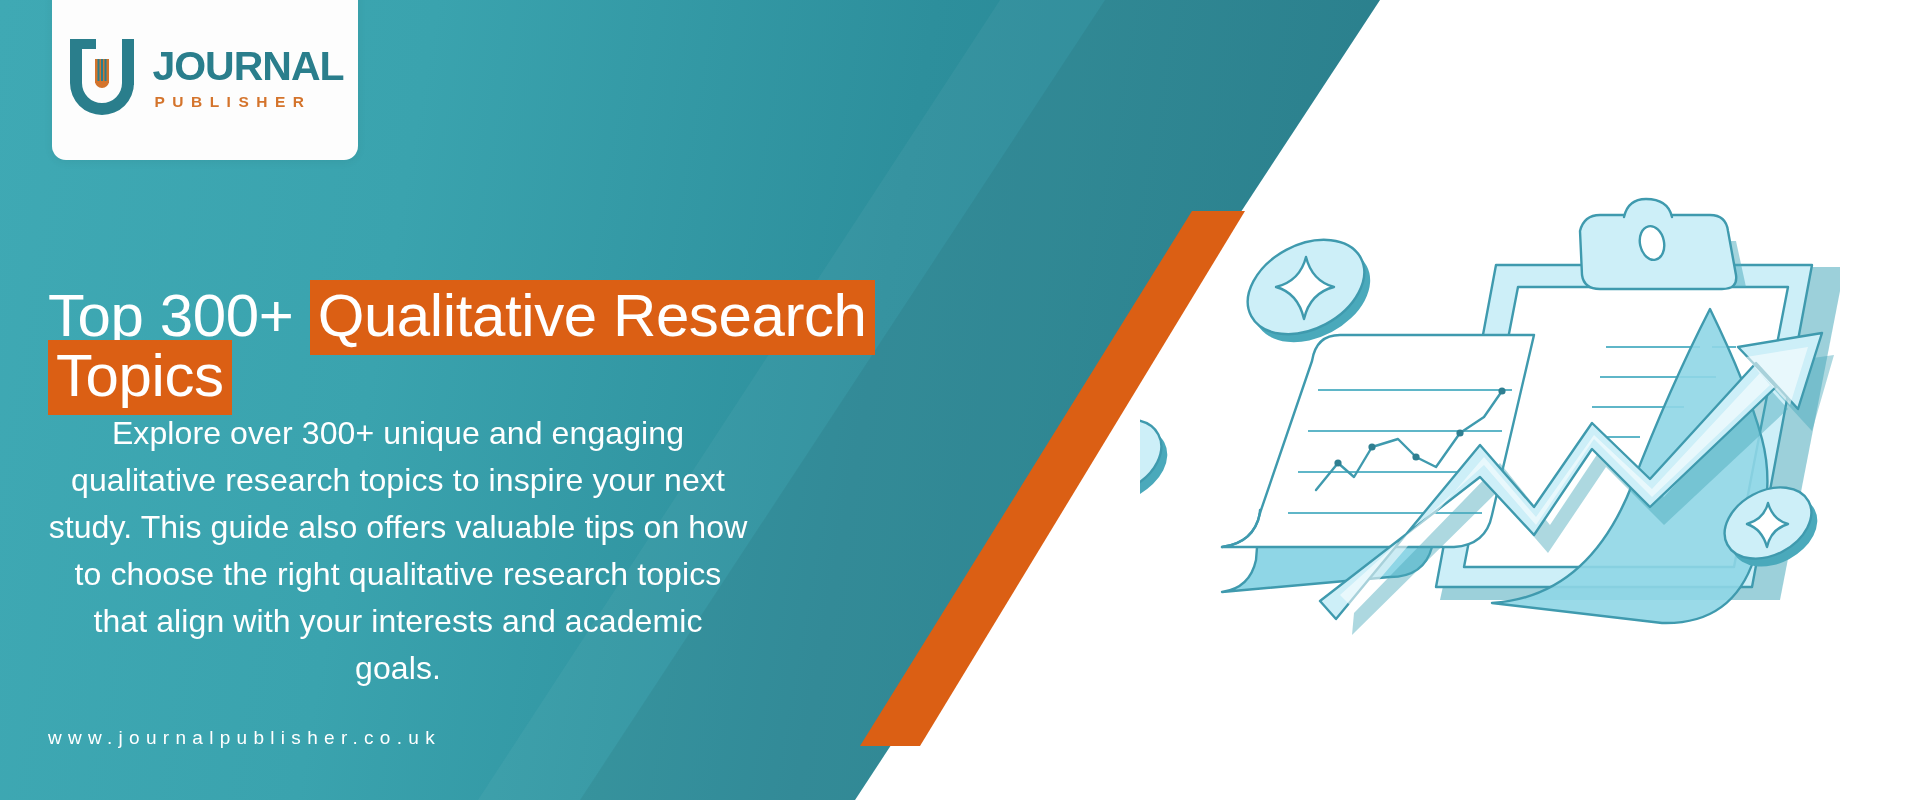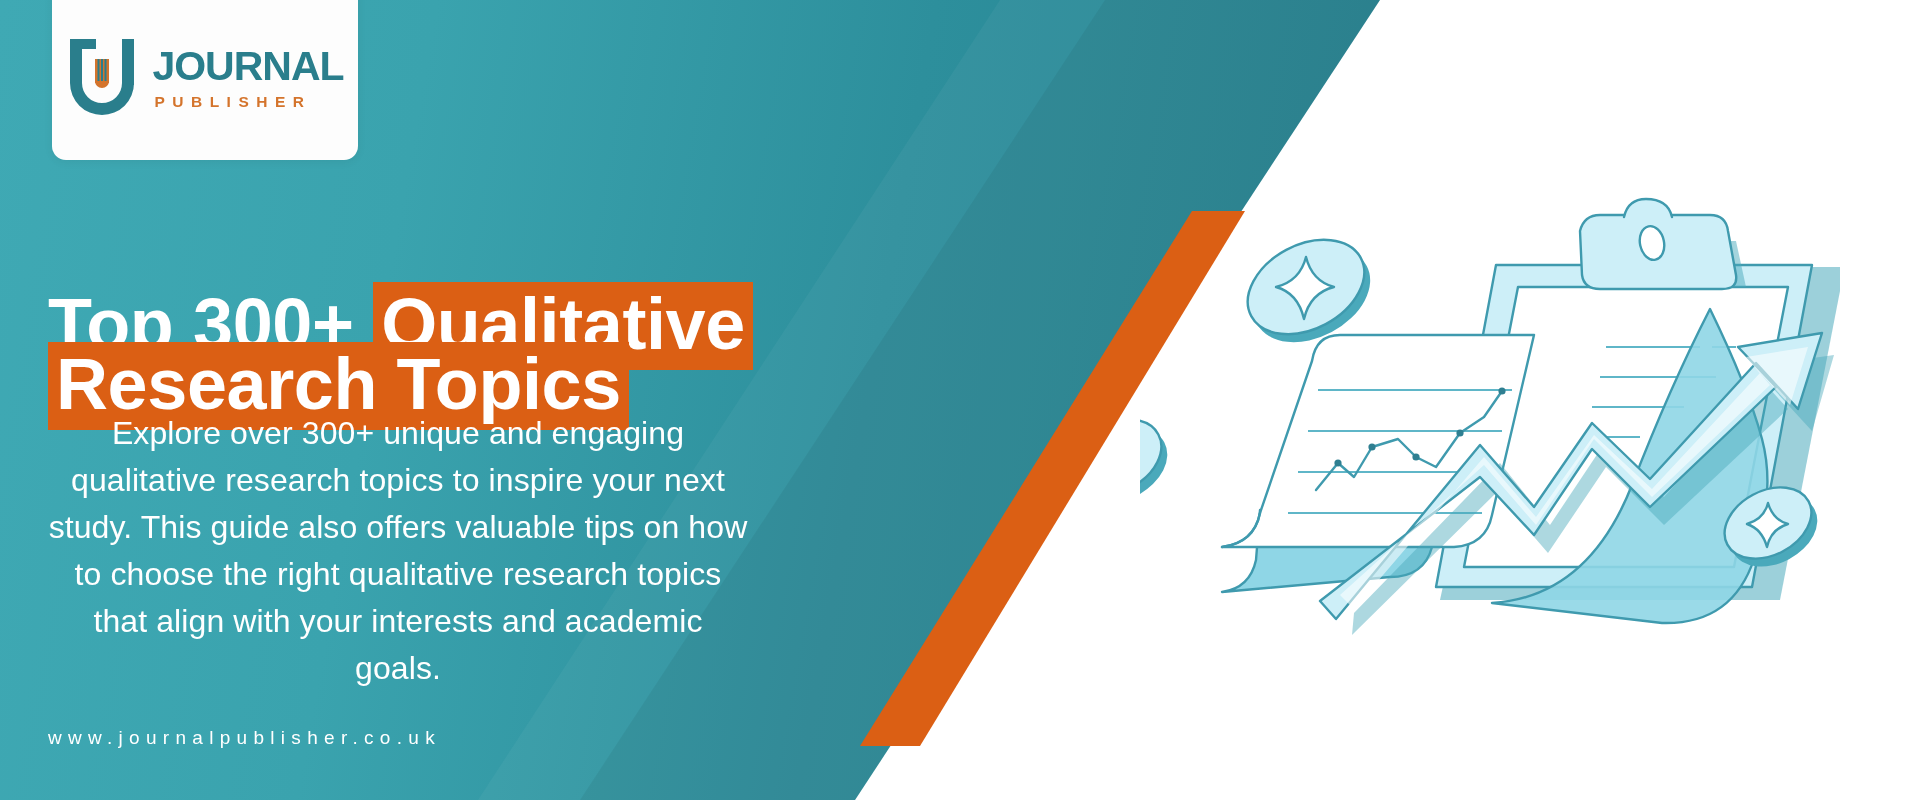--- a/index.html
+++ b/index.html
@@ -104,22 +104,22 @@
     margin-left: 2px;
   }
 
   
   .headline {
     position: absolute;
     left: 48px;
     top: 246px;
     width: 1000px;
     font-family: "Liberation Sans", sans-serif;
-    font-weight: 700;
-    font-size: 72px;
+    font-weight: 400;
+    font-size: 60px;
     line-height: 60px;
     color: #ffffff;
     letter-spacing: -0.4px;
   }
   .hl-line { display: block; }
   .hl-hi {
     background: #db5f14;
     padding: 2px 8px 6px 8px;
     box-decoration-break: clone;
     -webkit-box-decoration-break: clone;

